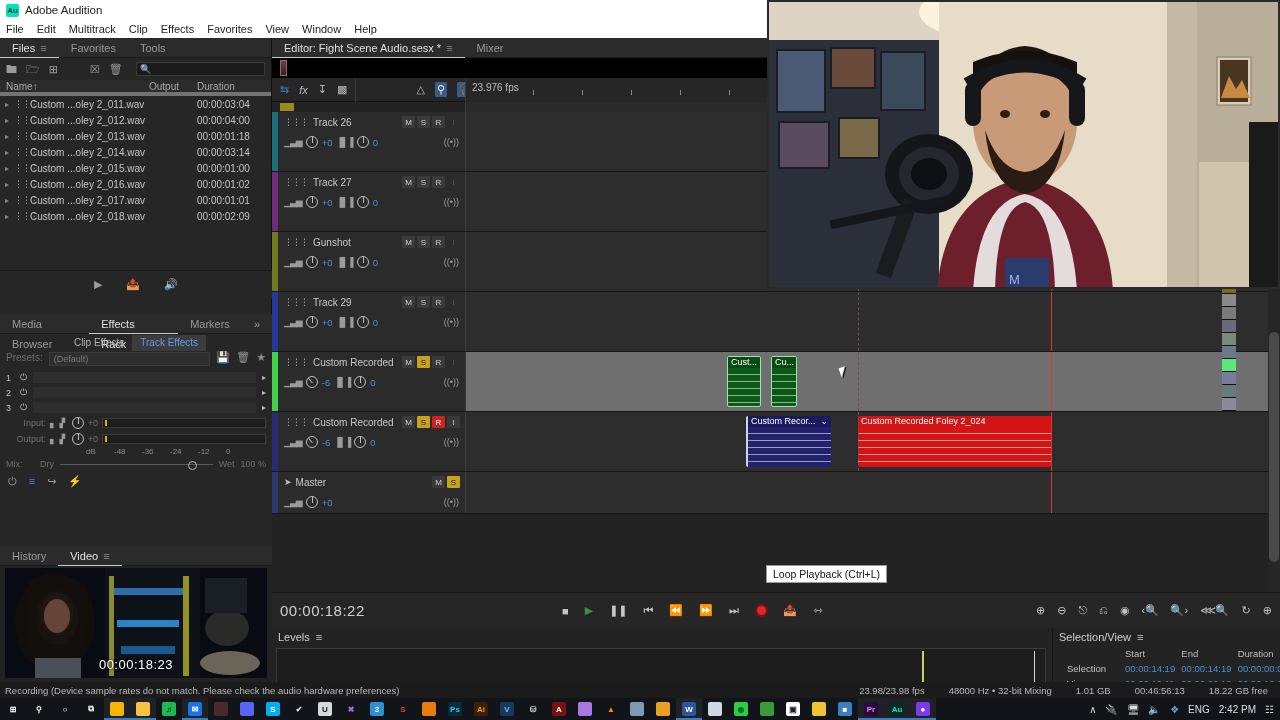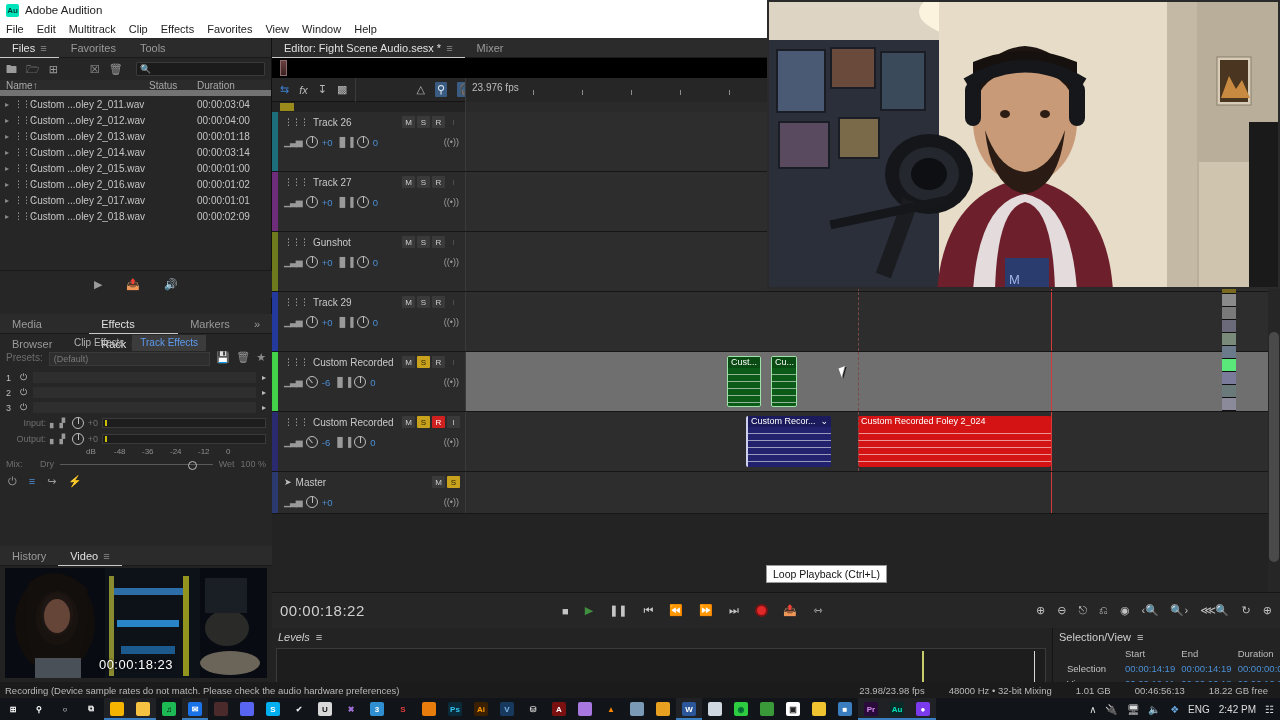--- a/index.html
+++ b/index.html
@@ -29,21 +29,21 @@
   .ptab { padding:0 12px; height:20px; line-height:20px; font-size:11px; color:#9a9a9a; }
   .ptab.active { color:#e0e0e0; border-bottom:1px solid #c9c9c9; }
   .ptab .hamb { margin-left:5px; color:#8d8d8d; }
 
   .files-toolbar { height:22px; background:#262626; display:flex; align-items:center; padding:0 6px; gap:9px; }
   .ic { color:#9b9b9b; font-size:11px; line-height:1; display:inline-block; }
   .search-box { flex:1; height:14px; background:#1b1b1b; border:1px solid #3a3a3a; border-radius:1px;
                 display:flex; align-items:center; padding-left:4px; color:#8a8a8a; font-size:9px; margin-left:4px;}
 
   .files-head { height:16px; background:#2b2b2b; display:flex; align-items:center; font-size:10px; color:#a9a9a9;
-                border-bottom:6px solid #737373; }
+                border-bottom:4px solid #737373; }
   .fh-name { padding-left:6px; flex:1; }
   .fh-status { width:48px; }
   .fh-dur { width:74px; }
 
   .file-row { height:16px; display:flex; align-items:center; font-size:10px; color:#c5c5c5; }
   .fr-arrow { width:14px; text-align:center; color:#8a8a8a; font-size:8px; }
   .fr-wave { width:16px; color:#b9b9b9; font-size:9px; letter-spacing:-1px;}
   .fr-name { flex:1; }
   .fr-dur { width:74px; }
 
@@ -157,21 +157,21 @@
   .big-tc { font-size:15px; color:#cfcfcf; padding-left:8px; letter-spacing:0.5px; }
   .tp-btns { position:absolute; left:290px; display:flex; align-items:center; gap:16px; }
   .tp-btns .b { color:#c5c5c5; font-size:11px; }
   .tp-btns .play { color:#3f8f3f; }
   .tp-btns .rec { width:13px; height:13px; border-radius:50%; background:#e02828; border:2px solid #7a1414; }
   .zoomtools { position:absolute; right:8px; display:flex; align-items:center; gap:12px; color:#c2c2c2; font-size:11px; }
   .tooltip { position:absolute; left:766px; top:581px; background:#fff; color:#111; font-size:10.5px;
              padding:2px 6px; border:1px solid #999; white-space:nowrap; }
 
   
-  .levels { position:absolute; left:272px; top:590px; width:778px; height:92px; background:#232323;font-style:italic; }
+  .levels { position:absolute; left:272px; top:590px; width:778px; height:92px; background:#232323; }
   .levels-head { height:18px; display:flex; align-items:center; padding-left:6px; gap:6px; font-size:11px; color:#cfcfcf;}
   .meter-area { position:absolute; left:4px; right:4px; top:20px; height:50px; background:#1d1d1d;
                 border:1px solid #3a3a3a; }
   .meter-area .pk { position:absolute; top:2px; bottom:2px; width:2px; background:#c7cd6a; }
   .meter-area .pk2 { position:absolute; top:2px; bottom:2px; width:1px; background:#d8d8d8; }
   .scale { position:absolute; left:4px; right:4px; top:70px; height:18px; }
   .scale .tk { position:absolute; top:0; width:1px; height:4px; background:#8d8d8d; }
   .scale .lb { position:absolute; top:5px; font-size:8.5px; color:#9a9a9a; transform:translateX(-50%); }
 
   .selview { position:absolute; left:1052px; top:590px; width:228px; height:92px; background:#232323;
@@ -251,21 +251,21 @@
         <span class="ic">🗑</span>
         <div class="search-box">
           <span>🔍</span>
         </div>
       </div>
 
       <div class="files-head">
         <div class="fh-name">
           <span>Name</span><span>↑</span>
         </div>
-        <div class="fh-status">Status</div>
+        <div class="fh-status">Output</div>
         <div class="fh-dur">Duration</div>
       </div>
 
       <div id="file-rows">
           <div class="file-row">
             <div class="fr-arrow">▸</div>
             <div class="fr-wave">⋮⋮⋮</div>
             <div class="fr-name">Custom ...oley 2_011.wav</div>
             <div style="width:48px"></div>
             <div class="fr-dur">00:00:03:04</div>

